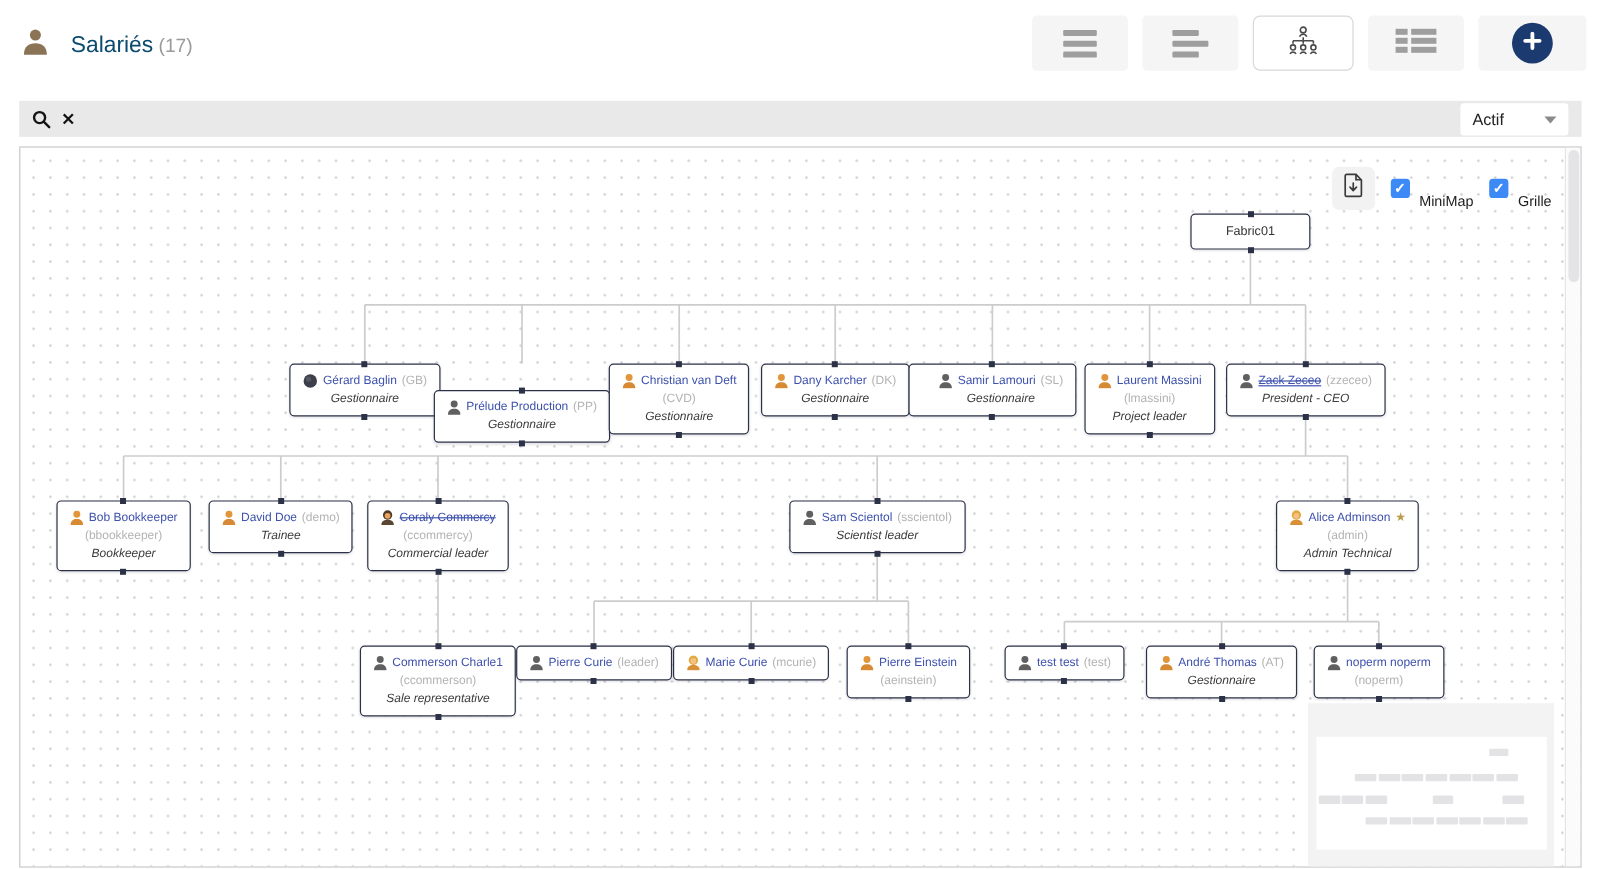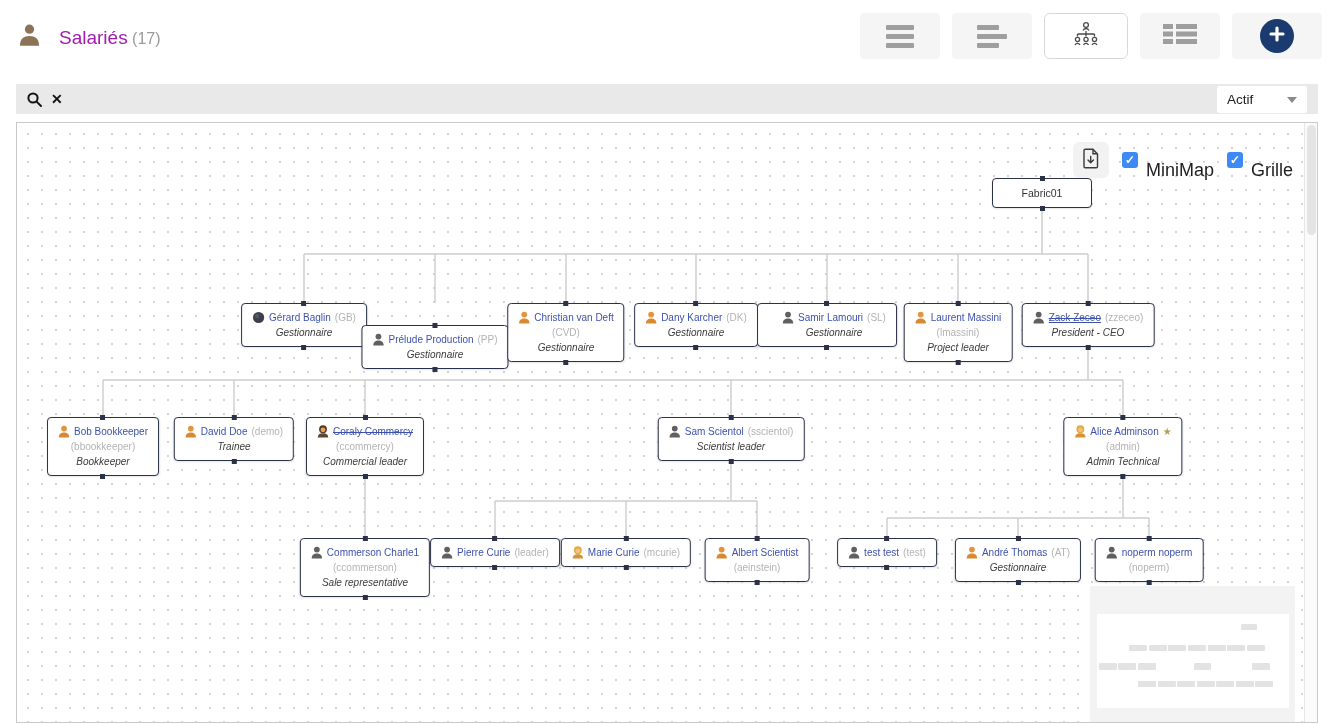--- a/index.html
+++ b/index.html
@@ -1,21 +1,21 @@
 <!DOCTYPE html>
 <html><head>
 <meta charset="utf-8">
 <style>
   * { margin:0; padding:0; box-sizing:border-box; }
   html,body { width:1332px; height:724px; background:#fff; font-family:"Liberation Sans",sans-serif; overflow:hidden; }
 
   
   .header { position:absolute; left:0; top:0; width:1332px; height:72px; background:#fff; }
   .header-left { position:absolute; left:16px; top:22px; display:flex; align-items:center; gap:16px; }
-  .page-title { font-size:19px; color:#a21caf; font-weight:500; }
+  .page-title { font-size:19px; color:#0c4a6e; font-weight:500; }
   .page-count { font-size:16px; color:#9a9a9a; }
   .toolbar { position:absolute; right:10px; top:13px; display:flex; align-items:center; gap:12px; }
   .tbtn { width:80px; height:46px; background:#f5f5f5; border:1px solid #f5f5f5; border-radius:4px;
           display:flex; align-items:center; justify-content:center; cursor:pointer; }
   .tbtn.active { background:#fff; border:1px solid #d8d8d8; border-radius:6px; width:84px; }
   .bars { display:flex; flex-direction:column; gap:4px; }
   .bars i { display:block; height:5px; background:#9e9e9e; border-radius:1px; }
   .addbtn-wrap { width:90px; height:46px; background:#f5f5f5; border-radius:4px; display:flex; align-items:center; justify-content:center; }
   .addbtn { width:34px; height:34px; border-radius:50%; background:#1b3a70; color:#fff; display:flex; align-items:center; justify-content:center; cursor:pointer; }
 
@@ -49,21 +49,21 @@
   .tag { color:#b3b3b5; }
   .role { font-style:italic; color:#3a3a3a; }
   .star { color:#b99b4a; font-size:10px; }
   .avatar { display:flex; flex:none; }
 
   
   .chart-controls { position:absolute; top:16px; right:24px; display:flex; align-items:center; gap:13px; }
   .dl-btn { width:36px; height:36px; background:#f2f2f2; border-radius:6px; display:flex; align-items:center; justify-content:center; cursor:pointer; }
   .chk { width:16px; height:16px; background:#3d8af7; border-radius:3px; color:#fff; font-size:12px; font-weight:bold;
          display:flex; align-items:center; justify-content:center; cursor:pointer; line-height:1; }
-  .chklabel { font-size:18px; color:#1d1d1f; margin-left:-5px;margin-top:21px; }
+  .chklabel { font-size:12px; color:#1d1d1f; margin-left:-5px;margin-top:21px; }
 
   
   .minimap { position:absolute; left:1073px; top:463px; width:205px; height:138px; background:#f3f3f4; }
   .mm-viewport { position:absolute; left:7px; top:28px; width:192px; height:94px; background:#fff; }
   .mm-block { position:absolute; background:#e3e3e6; border-radius:1px; }
 
   
   .vscroll { position:absolute; right:0; top:0; width:13px; height:100%; background:#fbfbfb; border-left:1px solid #e6e6e6; }
   .vscroll .thumb { position:absolute; left:2px; top:2px; width:9px; height:110px; background:#e4e4e6; border-radius:5px; }
 </style>
@@ -386,21 +386,21 @@
         </div>
       </div>
       <div class="node" style="left: 740px; top: 415px;">
         <div class="row1">
           <span class="avatar">
             <svg width="12" height="13" viewBox="0 0 12 13">
               <circle cx="6" cy="3.6" r="2.9" fill="#e2953b"></circle>
               <path d="M0.8 12.6 C0.8 9 3 7.6 6 7.6 C9 7.6 11.2 9 11.2 12.6 Z" fill="#d78a33"></path>
             </svg>
           </span>
-          <span class="nm">Albert Scientist</span>
+          <span class="nm">Pierre Einstein</span>
         </div>
         <div class="tag">(aeinstein)</div>
       </div>
       <div class="node" style="left: 870px; top: 415px;">
         <div class="row1">
           <span class="avatar">
             <svg width="12" height="13" viewBox="0 0 12 13">
               <circle cx="6" cy="3.6" r="2.9" fill="#606060"></circle>
               <path d="M0.8 12.6 C0.8 9 3 7.6 6 7.6 C9 7.6 11.2 9 11.2 12.6 Z" fill="#606060"></path>
             </svg>

